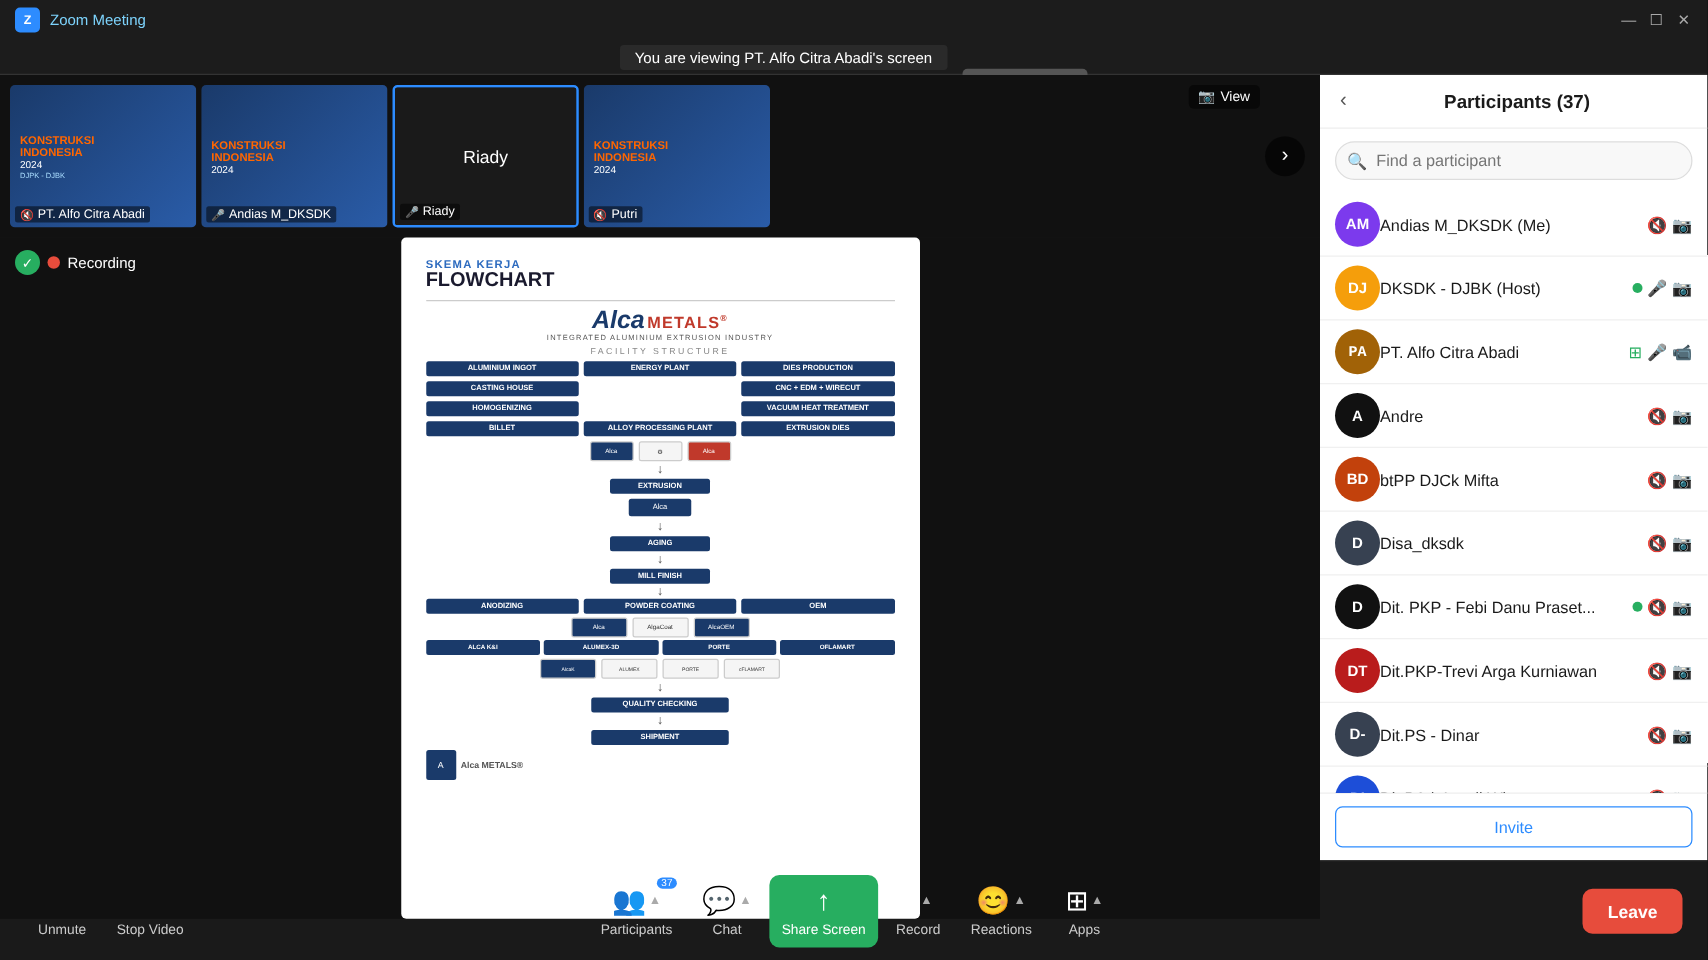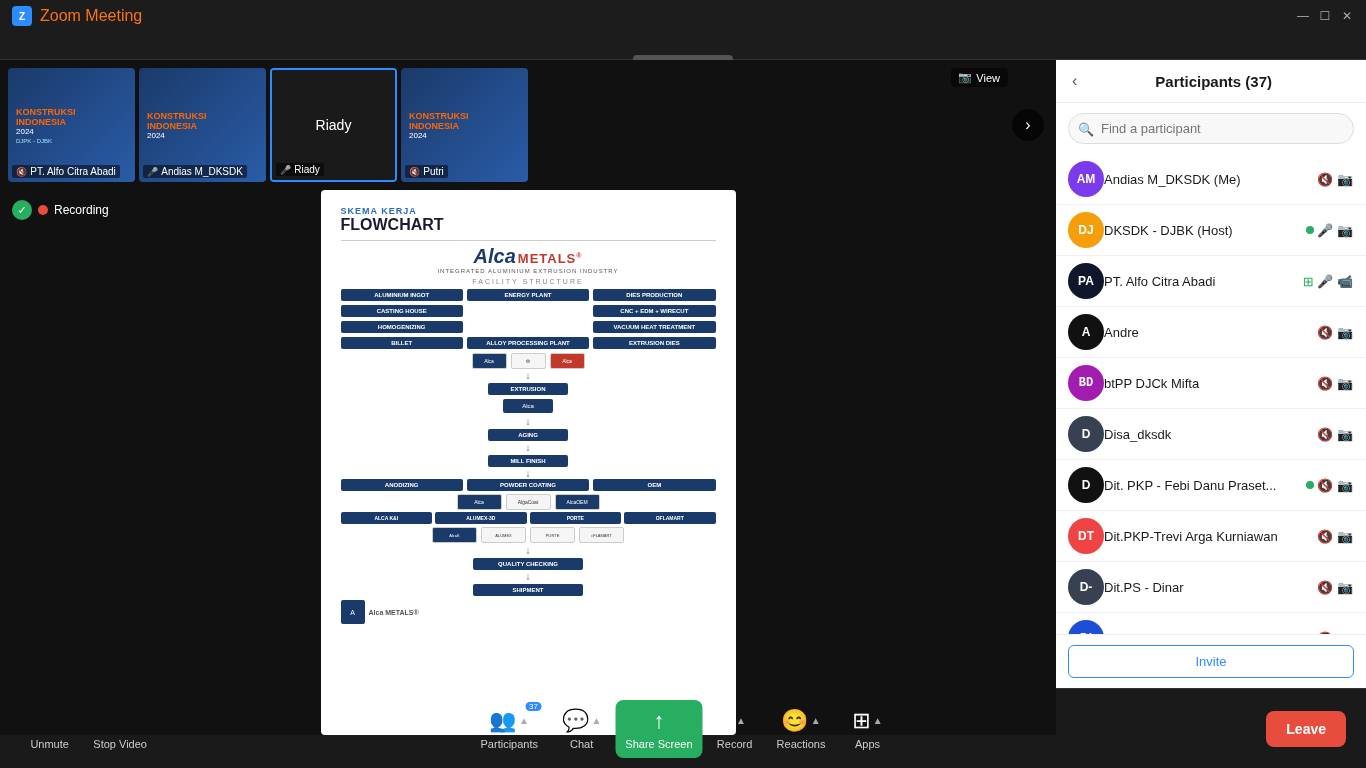--- a/index.html
+++ b/index.html
@@ -32,22 +32,22 @@
       background: #2d8cff;
       border-radius: 4px;
       display: flex;
       align-items: center;
       justify-content: center;
       color: white;
       font-size: 10px;
       font-weight: bold;
     }
     #title-text {
-      color: #f97316;
-      font-size: 16px;
+      color: #7dd3fc;
+      font-size: 12px;
     }
     #window-controls {
       display: flex;
       gap: 8px;
     }
     .win-btn {
       width: 14px;
       height: 14px;
       display: flex;
       align-items: center;
@@ -106,21 +106,21 @@
     #video-strip {
       height: 130px;
       background: #111;
       display: flex;
       align-items: center;
       padding: 8px;
       gap: 4px;
       position: relative;
     }
     .video-thumb {
-      width: 127px;
+      width: 149px;
       height: 114px;
       background: #2a2a2a;
       border-radius: 4px;
       position: relative;
       overflow: hidden;
       flex-shrink: 0;
     }
     .video-thumb.active-speaker {
       border: 2px solid #2d8cff;
     }
@@ -568,20 +568,21 @@
     <span id="title-text">Zoom Meeting</span>
   </div>
   <div id="window-controls">
     <div class="win-btn">—</div>
     <div class="win-btn">☐</div>
     <div class="win-btn">✕</div>
   </div>
 </div>
 
 <div id="top-banner">
+  <span id="banner-text">You are viewing PT. Alfo Citra Abadi's screen</span>
   <div id="view-options-btn">
     <span>View Options</span>
     <span>▾</span>
   </div>
 </div>
 
 <div id="main-content">
 
   <div id="center-area">
 
@@ -780,38 +781,38 @@
         <div class="participant-item">
           <div class="p-avatar" style="background: rgb(245, 158, 11);">DJ</div>
           <div class="p-name">DKSDK - DJBK (Host)</div>
           <div class="p-icons">
             <span style="width: 8px; height: 8px; background: rgb(39, 174, 96); border-radius: 50%; display: inline-block;"></span>
             <span class="p-icon active">🎤</span>
             <span class="p-icon muted">📷</span>
           </div>
         </div>
         <div class="participant-item">
-          <div class="p-avatar" style="background: #0f172a;">PA</div>
+          <div class="p-avatar" style="background: #a16207; font-family: Liberation Mono, monospace;">PA</div>
           <div class="p-name">PT. Alfo Citra Abadi</div>
           <div class="p-icons">
             <span class="p-icon green">⊞</span>
             <span class="p-icon active">🎤</span>
             <span class="p-icon muted">📹</span>
           </div>
         </div>
         <div class="participant-item">
           <div class="p-avatar" style="background: rgb(17, 17, 17);">A</div>
           <div class="p-name">Andre</div>
           <div class="p-icons">
             <span class="p-icon muted">🔇</span>
             <span class="p-icon muted">📷</span>
           </div>
         </div>
         <div class="participant-item">
-          <div class="p-avatar" style="background: #a21caf; font-family: Liberation Mono, monospace;">BD</div>
+          <div class="p-avatar" style="background: #c2410c;">BD</div>
           <div class="p-name">btPP DJCk Mifta</div>
           <div class="p-icons">
             <span class="p-icon muted">🔇</span>
             <span class="p-icon muted">📷</span>
           </div>
         </div>
         <div class="participant-item">
           <div class="p-avatar" style="background: rgb(55, 65, 81);">D</div>
           <div class="p-name">Disa_dksdk</div>
           <div class="p-icons">
@@ -822,21 +823,21 @@
         <div class="participant-item">
           <div class="p-avatar" style="background: rgb(17, 17, 17);">D</div>
           <div class="p-name">Dit. PKP - Febi Danu Praset...</div>
           <div class="p-icons">
             <span style="width: 8px; height: 8px; background: rgb(39, 174, 96); border-radius: 50%; display: inline-block;"></span>
             <span class="p-icon muted">🔇</span>
             <span class="p-icon muted">📷</span>
           </div>
         </div>
         <div class="participant-item">
-          <div class="p-avatar" style="background: #ef4444;">DT</div>
+          <div class="p-avatar" style="background: #b91c1c;">DT</div>
           <div class="p-name">Dit.PKP-Trevi Arga Kurniawan</div>
           <div class="p-icons">
             <span class="p-icon muted">🔇</span>
             <span class="p-icon muted">📷</span>
           </div>
         </div>
         <div class="participant-item">
           <div class="p-avatar" style="background: rgb(55, 65, 81);">D-</div>
           <div class="p-name">Dit.PS - Dinar</div>
           <div class="p-icons">

